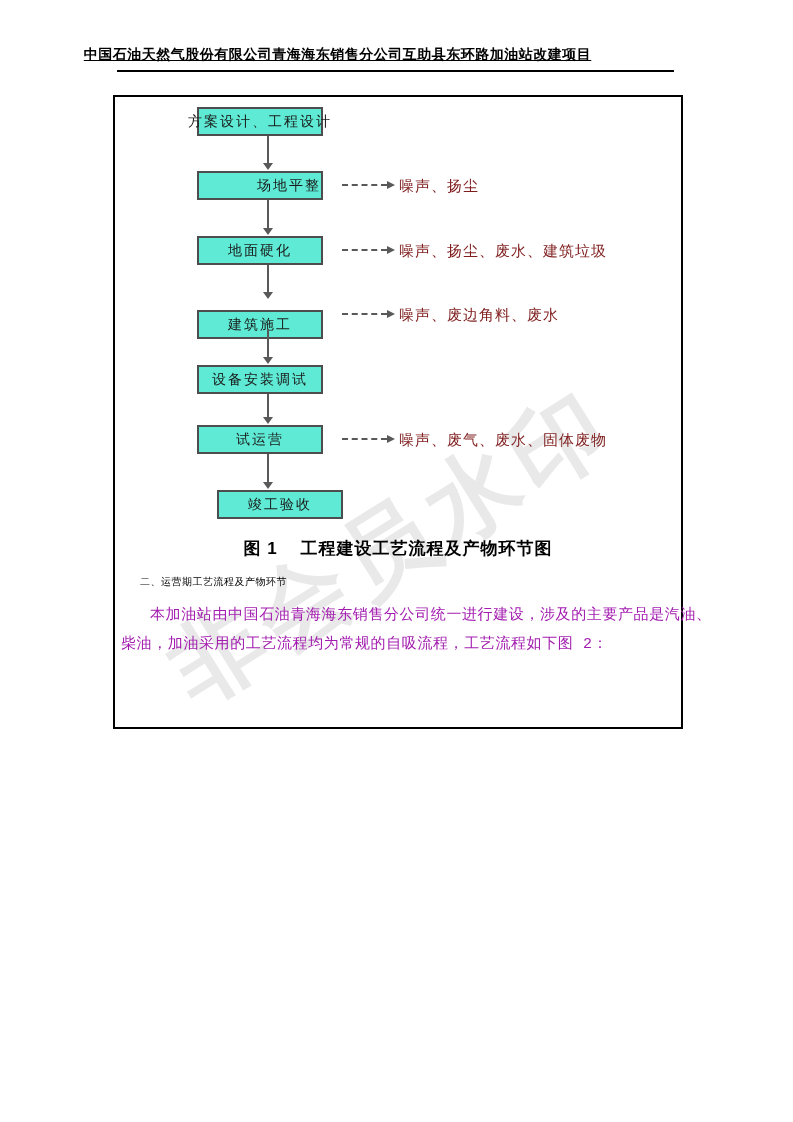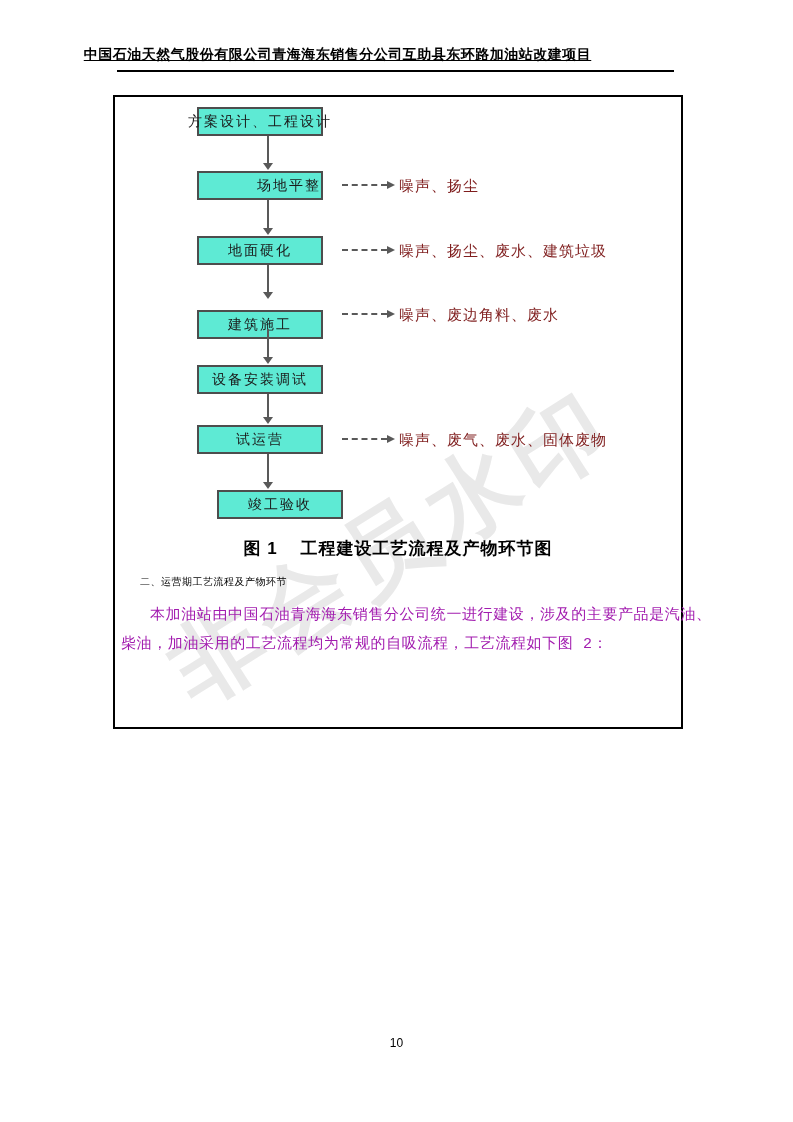--- a/index.html
+++ b/index.html
@@ -162,15 +162,14 @@
       </div>
 
     <div class="figure-caption">图 1    工程建设工艺流程及产物环节图</div>
 
     <div class="section-heading">二、运营期工艺流程及产物环节</div>
 
     <div class="para-line para-line-1">本加油站由中国石油青海海东销售分公司统一进行建设，涉及的主要产品是汽油、</div>
 
     <div class="para-line para-line-2">柴油，加油采用的工艺流程均为常规的自吸流程，工艺流程如下图 2：</div>
 
-    <div class="page-number">10</div>
   </div>
 </div>
 
 </body></html>

